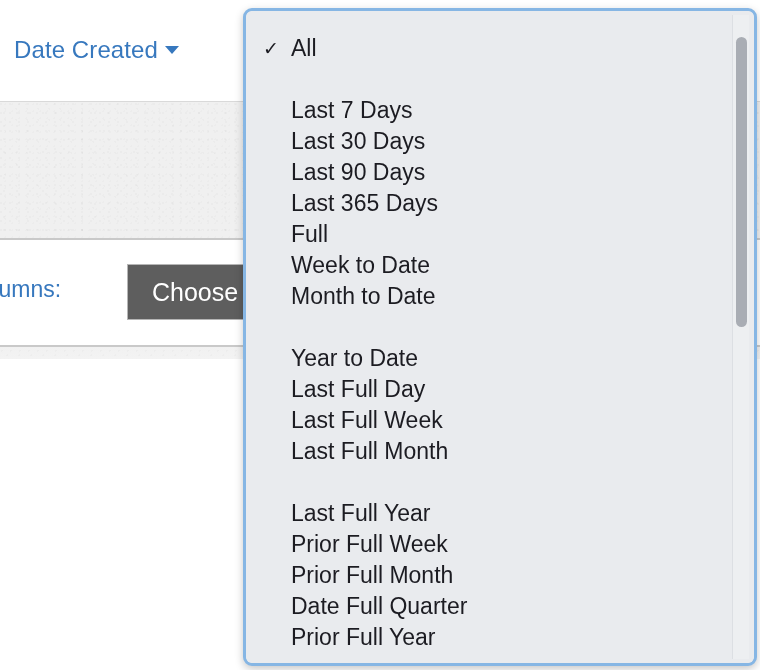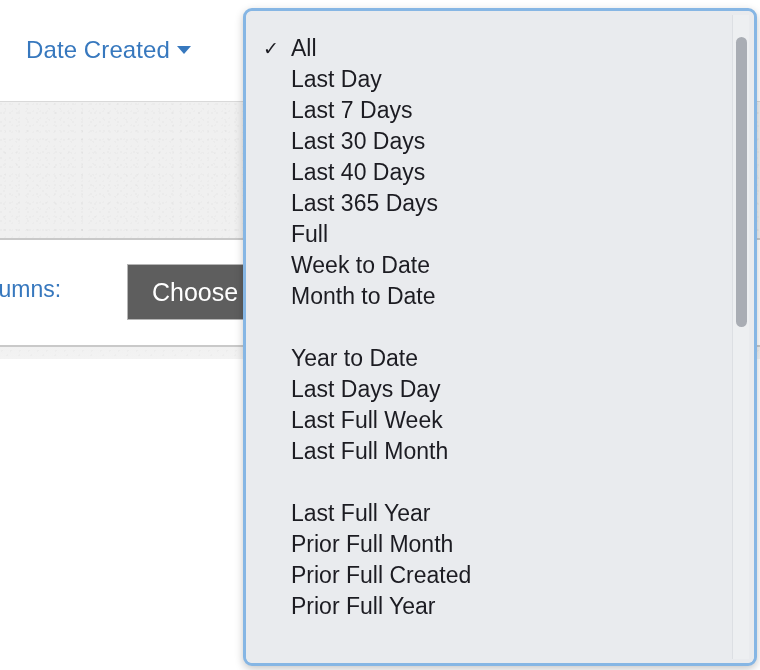--- a/index.html
+++ b/index.html
@@ -25,21 +25,20 @@
 
   .col-header-link {
     position: absolute;
     left: 14px;
     top: 36px;
     font-size: 24px;
     color: #3778be;
     letter-spacing: 0.1px;
     white-space: nowrap;
     cursor: pointer;
-    margin-left: 12px;
   }
   .caret-down {
     display: inline-block;
     width: 0;
     height: 0;
     margin-left: 7px;
     vertical-align: 4px;
     border-left: 7px solid transparent;
     border-right: 7px solid transparent;
     border-top: 8px solid #3778be;
@@ -218,37 +217,38 @@
   </div>
 
   <div class="lower-rule"></div>
   <div class="lower-band"></div>
 </div>
 
 <div id="dropdown">
   <div id="dropdown-inner">
     <ul class="menu-list" id="menu-list">
         <li class="menu-item"><span class="check">✓</span><span>All</span></li>
-        <li class="menu-item"><span class="check"></span><span>Last Day</span></li>
+        <li class="menu-item"><span class="check"></span></li>
         <li class="menu-item"><span class="check"></span><span>Last 7 Days</span></li>
         <li class="menu-item"><span class="check"></span><span>Last 30 Days</span></li>
-        <li class="menu-item"><span class="check"></span><span>Last 40 Days</span></li>
+        <li class="menu-item"><span class="check"></span><span>Last 90 Days</span></li>
         <li class="menu-item"><span class="check"></span><span>Last 365 Days</span></li>
         <li class="menu-item"><span class="check"></span><span>Full</span></li>
         <li class="menu-item"><span class="check"></span><span>Week to Date</span></li>
         <li class="menu-item"><span class="check"></span><span>Month to Date</span></li>
         <li class="menu-item"><span class="check"></span></li>
         <li class="menu-item"><span class="check"></span><span>Year to Date</span></li>
-        <li class="menu-item"><span class="check"></span><span>Last Days Day</span></li>
+        <li class="menu-item"><span class="check"></span><span>Last Full Day</span></li>
         <li class="menu-item"><span class="check"></span><span>Last Full Week</span></li>
         <li class="menu-item"><span class="check"></span><span>Last Full Month</span></li>
         <li class="menu-item"><span class="check"></span></li>
         <li class="menu-item"><span class="check"></span><span>Last Full Year</span></li>
+        <li class="menu-item"><span class="check"></span><span>Prior Full Week</span></li>
         <li class="menu-item"><span class="check"></span><span>Prior Full Month</span></li>
-        <li class="menu-item"><span class="check"></span><span>Prior Full Created</span></li>
+        <li class="menu-item"><span class="check"></span><span>Date Full Quarter</span></li>
         <li class="menu-item"><span class="check"></span><span>Prior Full Year</span></li>
       </ul>
 
     <div class="scroll-track">
       <div class="scroll-thumb"></div>
     </div>
   </div>
 </div>
 
 </body></html>

